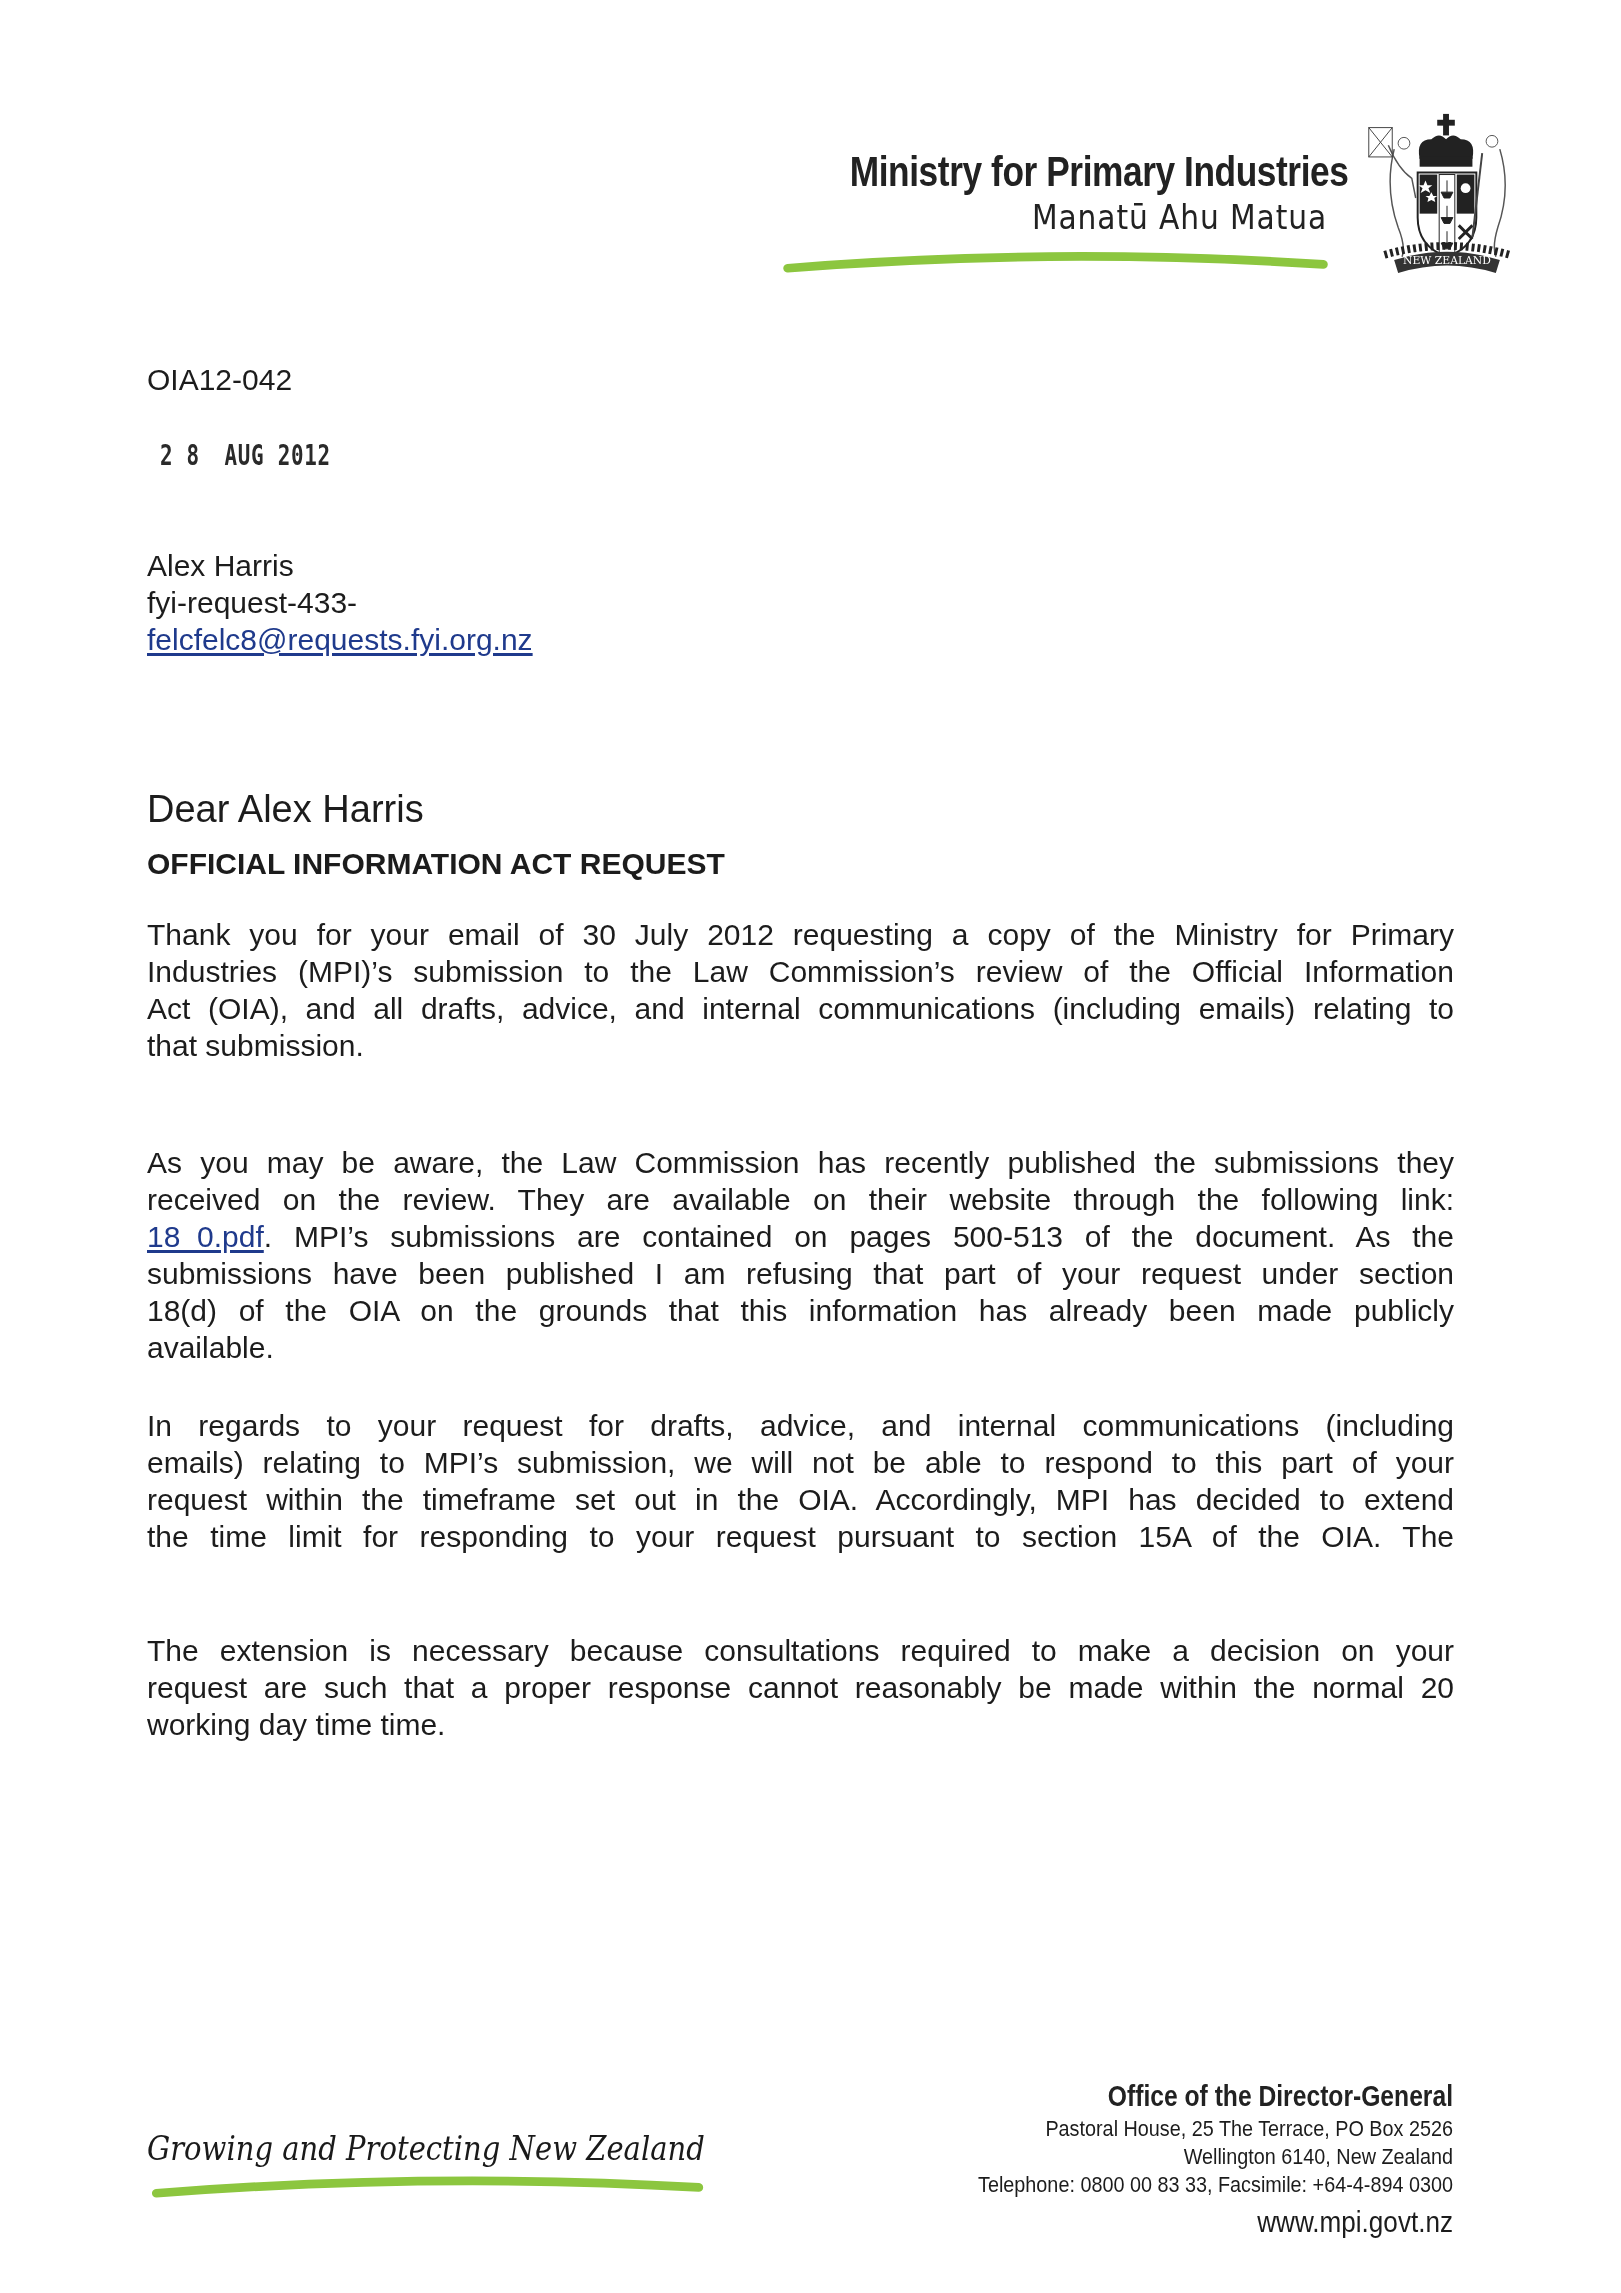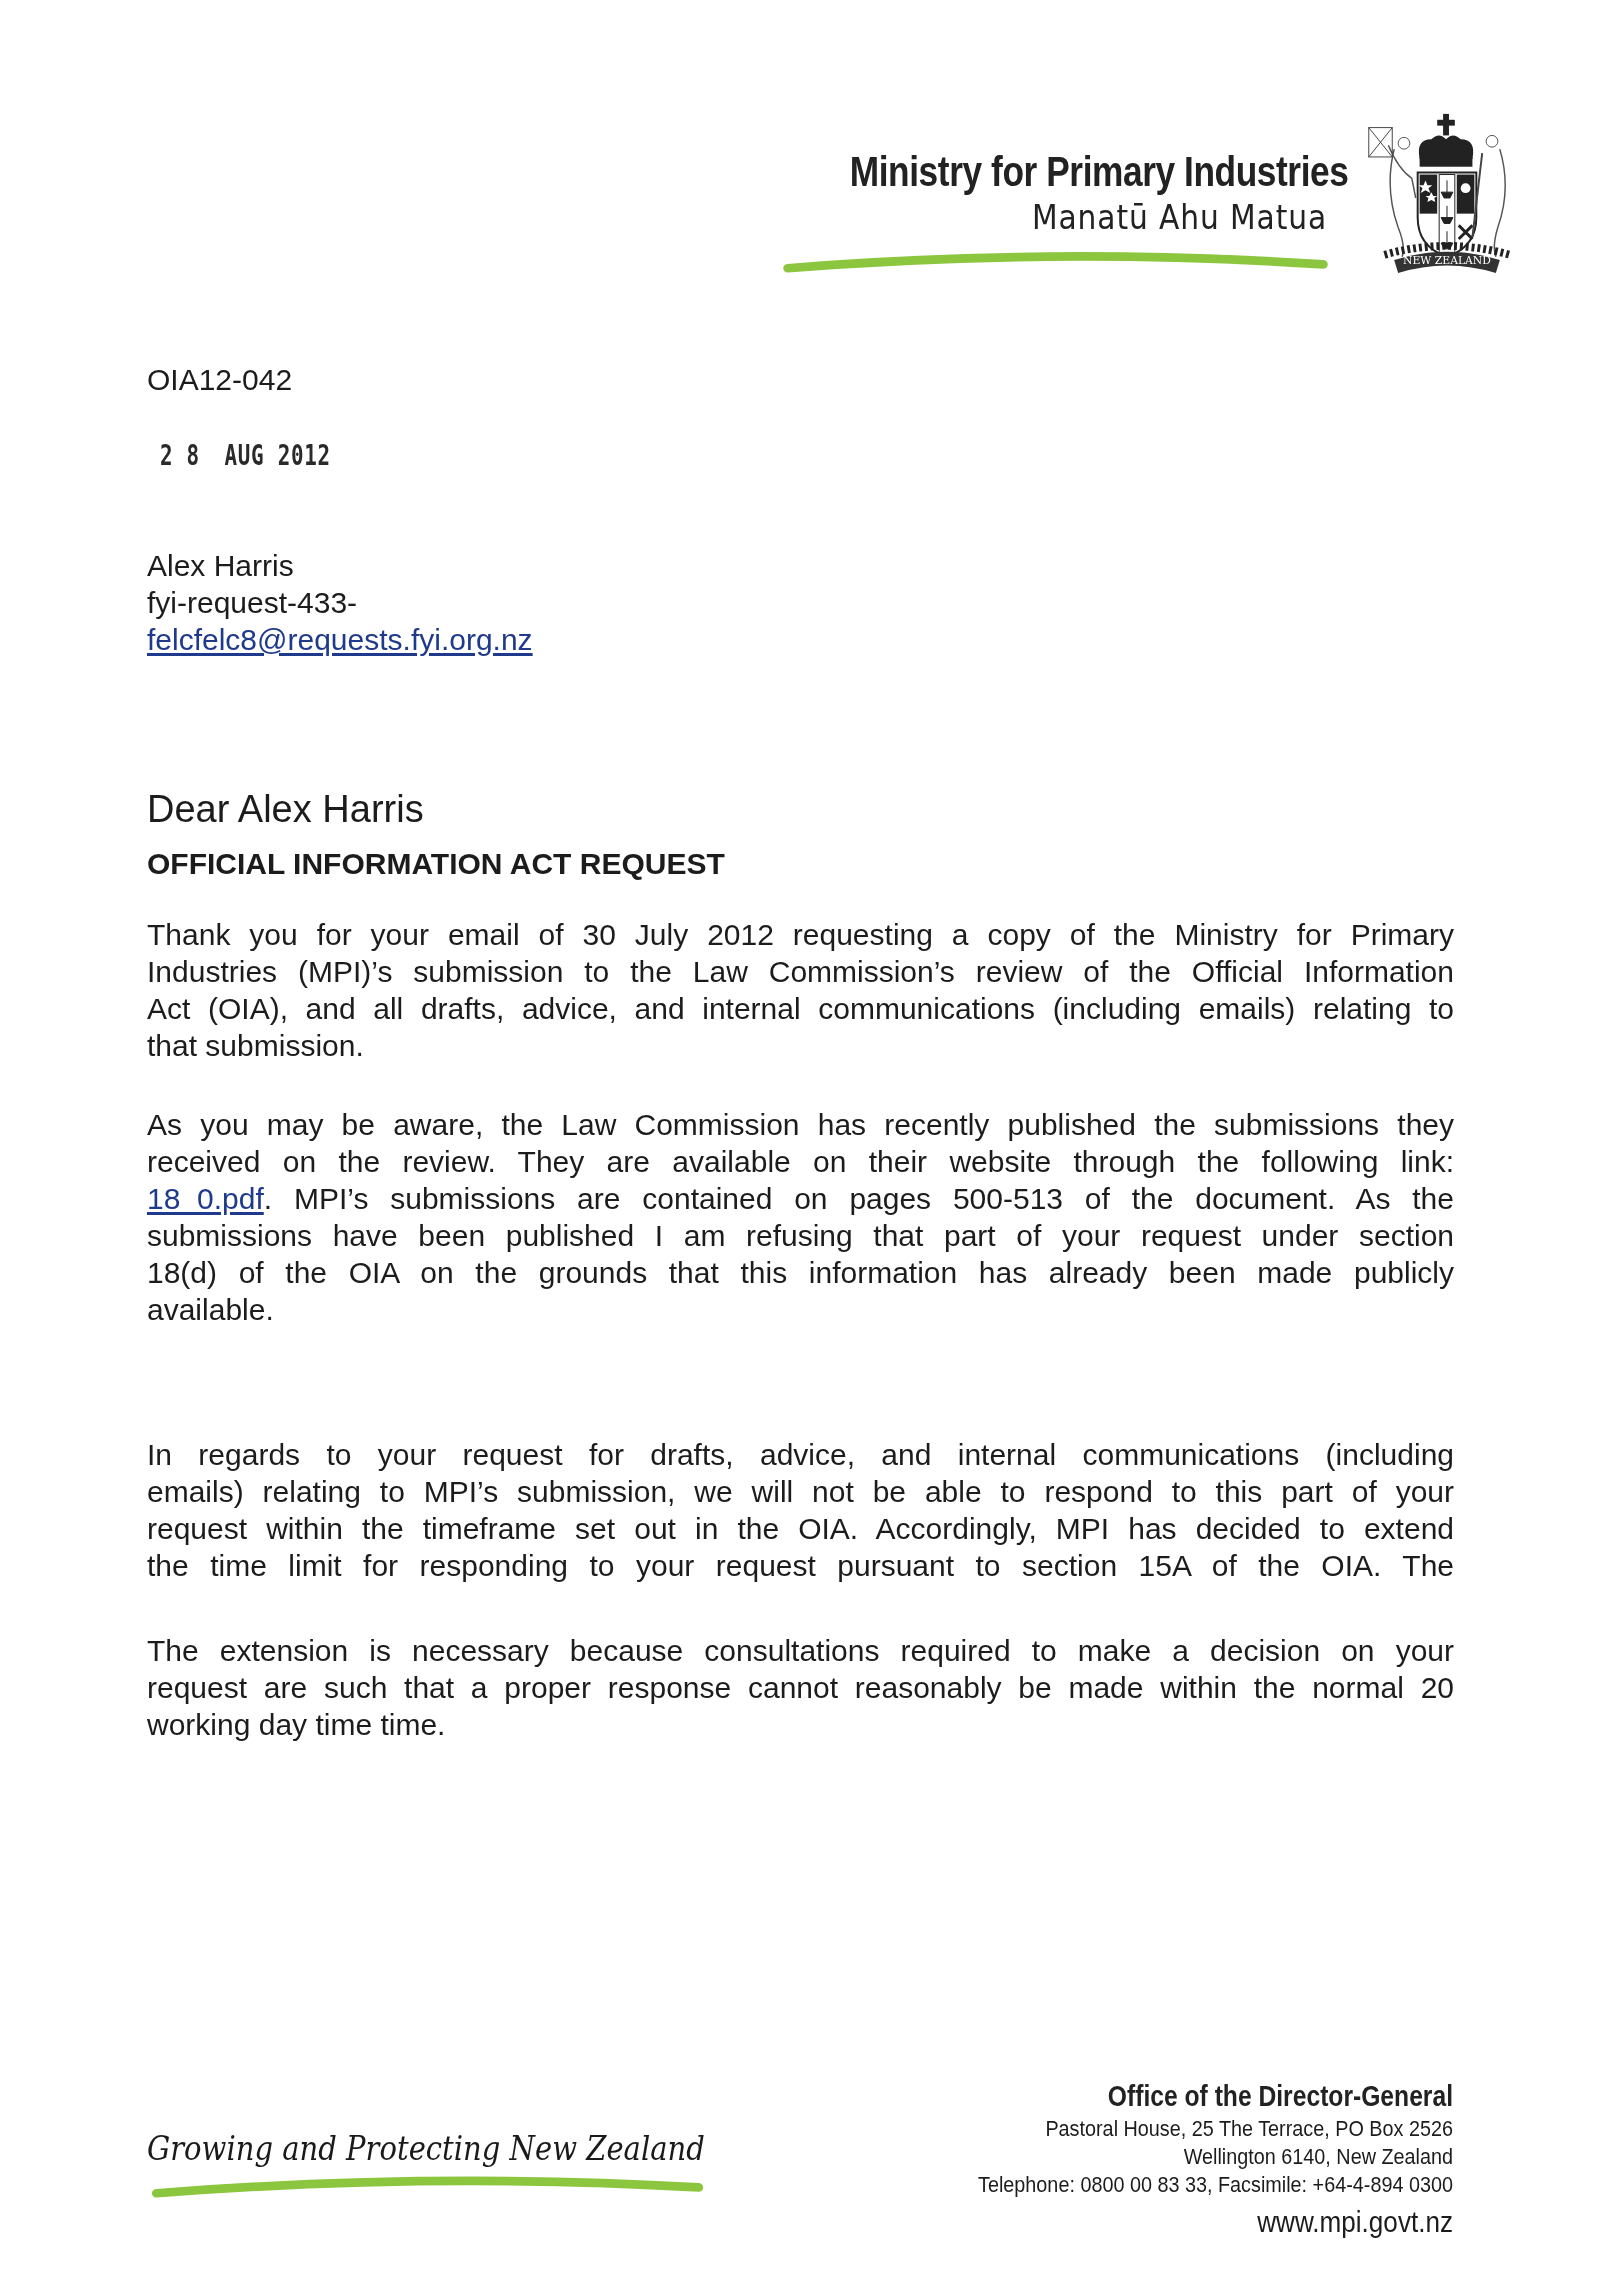--- a/index.html
+++ b/index.html
@@ -113,22 +113,22 @@
       display: block;
       text-align: justify;
       text-align-last: justify;
       white-space: nowrap;
       height: 37px;
     }
     .para .line.last {
       text-align-last: left;
     }
     .p1 { top: 916px; }
-    .p2 { top: 1106px; }
-    .p3 { top: 1407px; margin-top: 29px; }
+    .p2 { top: 1144px; }
+    .p3 { top: 1407px; }
     .p4 { top: 1632px; }
 
     
     .slogan {
       left: 147px;
       top: 2127px;
       font-family: "DejaVu Serif", serif;
       font-style: italic;
       font-size: 33px;
       line-height: 43px;

